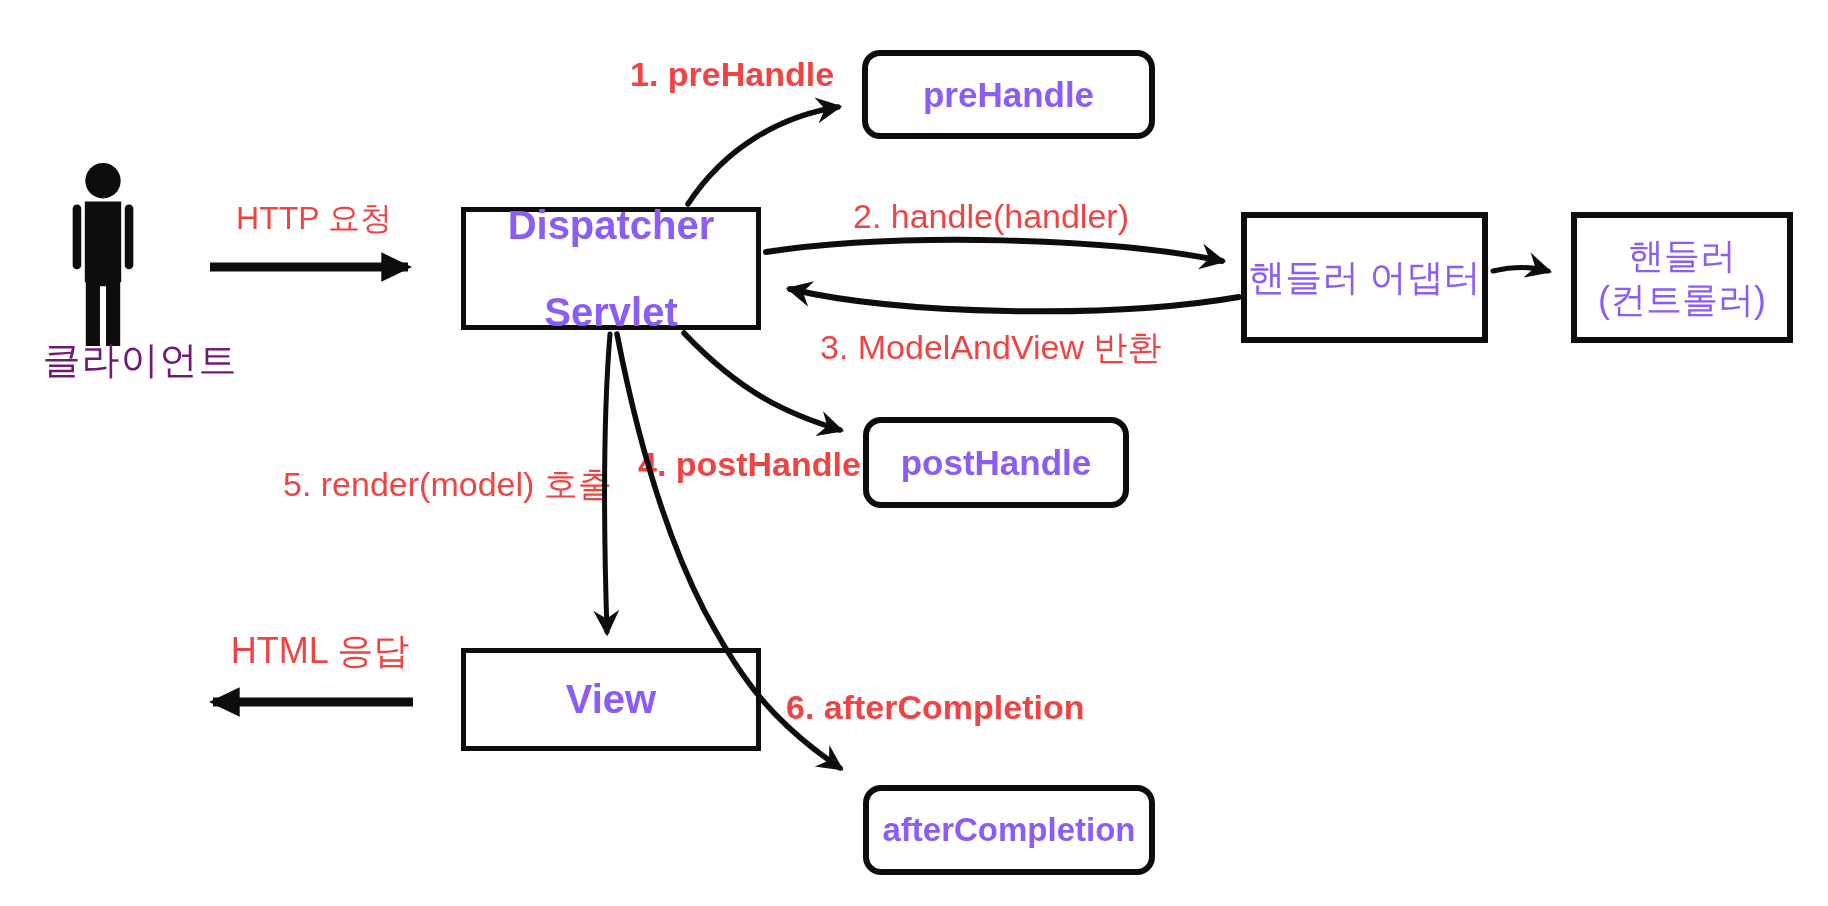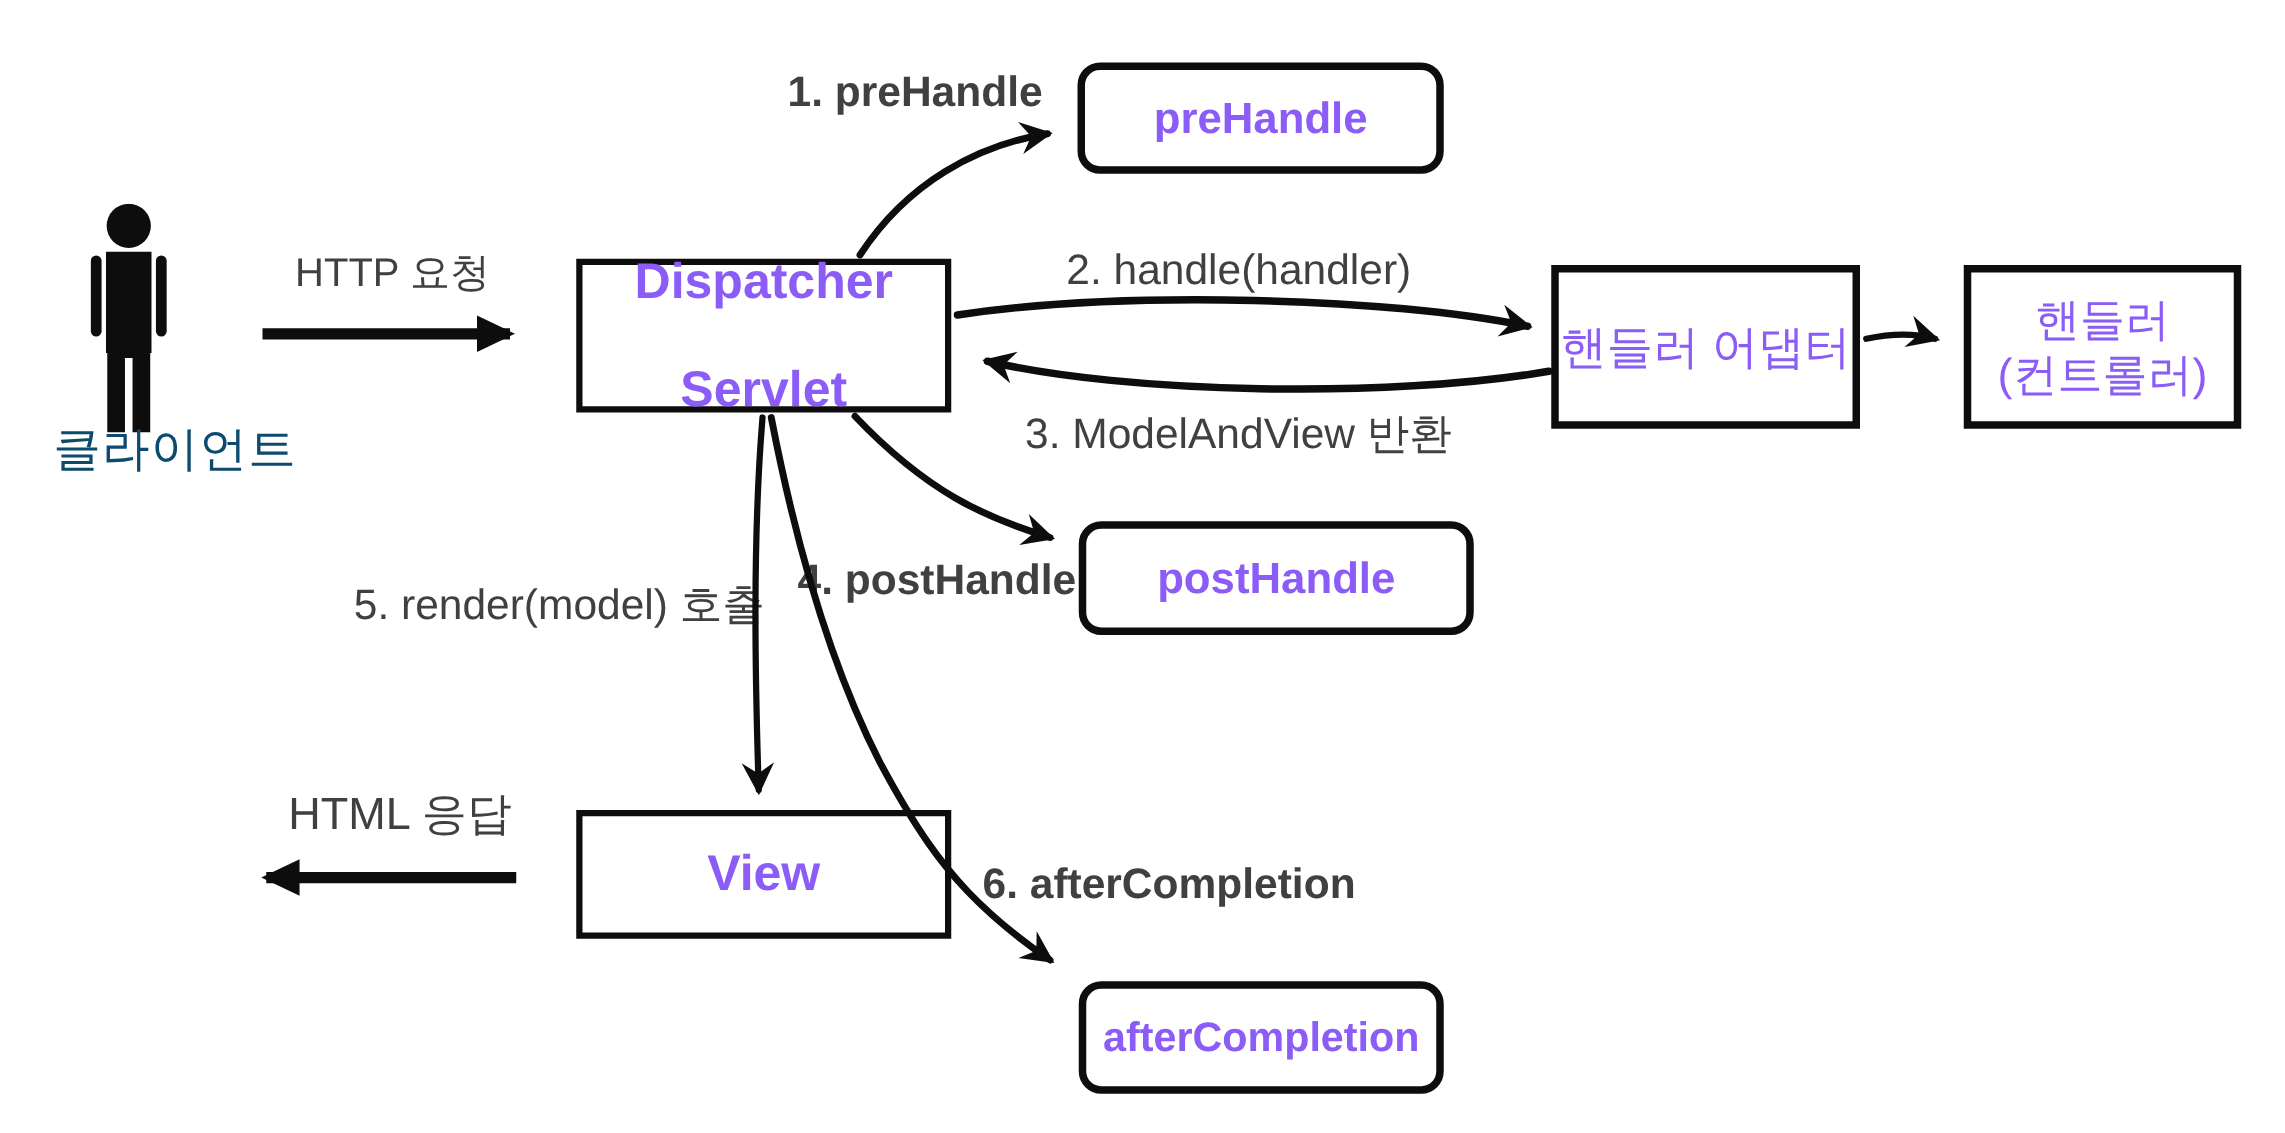--- a/index.html
+++ b/index.html
@@ -17,21 +17,21 @@
     color:#8b5cf6;
     text-align:center;
     box-sizing:border-box;
   }
   .rect{border:5px solid #0d0d0d;}
   .rect-thick{border:6px solid #0d0d0d;}
   .round{border:6px solid #0d0d0d;border-radius:18px;}
   .node .l1,.node .l2{line-height:1.22;}
   .lbl{
     position:absolute;
-    color:#404040;
+    color:#ef4444;
     text-align:center;
     line-height:1.05;
     white-space:nowrap;
   }
   .lbl.bold{font-weight:700;}
   .arrows{position:absolute;left:0;top:0;width:1828px;height:906px;overflow:visible;}
   .person{position:absolute;left:71px;top:163px;}
 </style>
 </head>
 <body>
@@ -39,32 +39,32 @@
 <div class="stage">
 
   <svg class="person" width="64" height="183" viewBox="0 0 62 181" aria-hidden="true">
     <g fill="#0d0d0d">
       <circle cx="31" cy="17.5" r="17.5"></circle>
       <path d="M13,38 L49,38 L49,118 L48,118 L48,181 L34,181 L34,122 L28,122 L28,181 L14,181 L14,118 L13,118 Z"></path>
       <rect x="1" y="41" width="8.5" height="64" rx="4.2"></rect>
       <rect x="52.5" y="41" width="8.5" height="64" rx="4.2"></rect>
     </g>
   </svg>
-  <div class="lbl" style="left:19px;top:341px;width:242px;font-size:38px;font-weight:500;color:#0c4a6e;letter-spacing:1px;">클라이언트</div>
+  <div class="lbl" style="left:19px;top:341px;width:242px;font-size:38px;font-weight:500;color:#701a75;letter-spacing:1px;">클라이언트</div>
 
   <div class="node rect" style="left:461px;top:207px;width:300px;height:123px;font-size:40px;font-weight:700;gap:38px;">
     <div class="l1">Dispatcher</div>
     <div class="l2">Servlet</div>
   </div>
 
   <div class="node round" style="left:862px;top:50px;width:293px;height:89px;font-size:35px;font-weight:700;">
     <div>preHandle</div>
   </div>
 
-  <div class="node round" style="left:863px;top:417px;width:316px;height:91px;font-size:35px;font-weight:700;">
+  <div class="node round" style="left:863px;top:417px;width:266px;height:91px;font-size:35px;font-weight:700;">
     <div>postHandle</div>
   </div>
 
   <div class="node round" style="left:863px;top:785px;width:292px;height:90px;font-size:33px;font-weight:700;">
     <div>afterCompletion</div>
   </div>
 
   <div class="node rect-thick" style="left:1571px;top:212px;width:222px;height:131px;font-size:36px;font-weight:500;">
     <div class="l1">핸들러</div>
     <div class="l2">(컨트롤러)</div>

